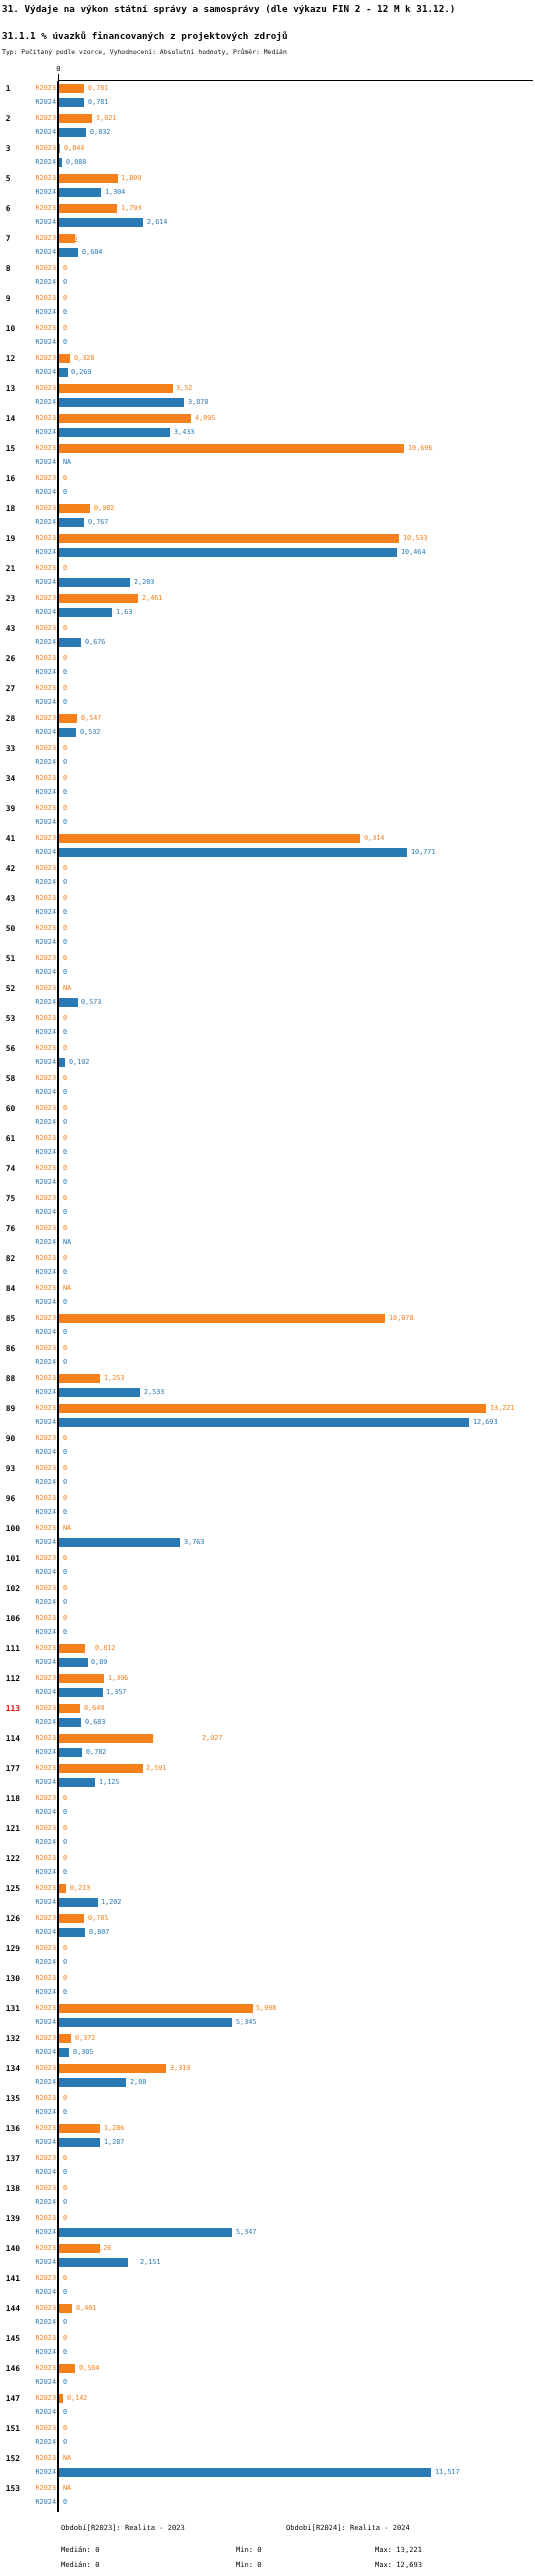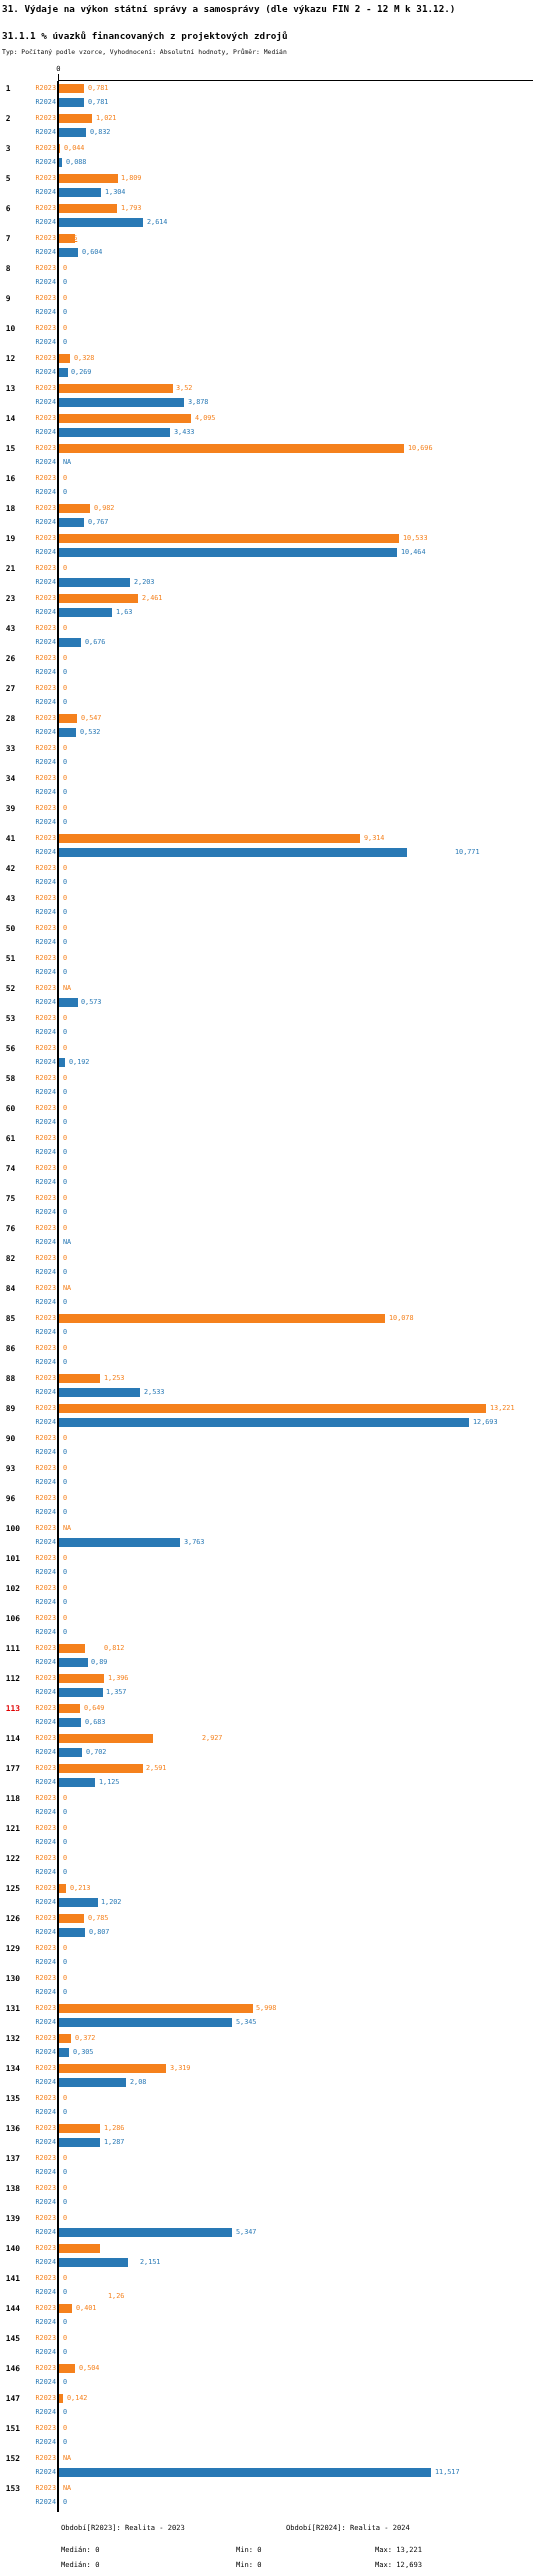--- a/index.html
+++ b/index.html
@@ -364,21 +364,21 @@
     <div class="group">
       <div class="gid">41</div>
       <div class="brow r1">
         <span class="tick" style="color: rgb(245, 129, 29);">R2023</span>
         <span class="bar" style="width: 301px; background: rgb(245, 129, 29);"></span>
         <span class="val" style="color: rgb(245, 129, 29); left: 364px;">9,314</span>
       </div>
       <div class="brow r2">
         <span class="tick" style="color: rgb(41, 121, 181);">R2024</span>
         <span class="bar" style="width: 348px; background: rgb(41, 121, 181);"></span>
-        <span class="val" style="color: rgb(41, 121, 181); left: 411px; margin-left: 44px;">10,771</span>
+        <span class="val" style="color: rgb(41, 121, 181); left: 411px;">10,771</span>
       </div>
     </div>
     <div class="group">
       <div class="gid">42</div>
       <div class="brow r1">
         <span class="tick" style="color: rgb(245, 129, 29);">R2023</span>
         <span class="val" style="color: rgb(245, 129, 29); left: 63px;">0</span>
       </div>
       <div class="brow r2">
         <span class="tick" style="color: rgb(41, 121, 181);">R2024</span>
@@ -666,21 +666,21 @@
       <div class="brow r2">
         <span class="tick" style="color: rgb(41, 121, 181);">R2024</span>
         <span class="val" style="color: rgb(41, 121, 181); left: 63px;">0</span>
       </div>
     </div>
     <div class="group">
       <div class="gid">111</div>
       <div class="brow r1">
         <span class="tick" style="color: rgb(245, 129, 29);">R2023</span>
         <span class="bar" style="width: 26.4px; background: rgb(245, 129, 29);"></span>
-        <span class="val" style="color: rgb(245, 129, 29); left: 104px;">0,812</span>
+        <span class="val" style="color: rgb(245, 129, 29); left: 95px;">0,812</span>
       </div>
       <div class="brow r2">
         <span class="tick" style="color: rgb(41, 121, 181);">R2024</span>
         <span class="bar" style="width: 29px; background: rgb(41, 121, 181);"></span>
         <span class="val" style="color: rgb(41, 121, 181); left: 91px;">0,89</span>
       </div>
     </div>
     <div class="group">
       <div class="gid">112</div>
       <div class="brow r1">
@@ -909,21 +909,21 @@
         <span class="tick" style="color: rgb(41, 121, 181);">R2024</span>
         <span class="bar" style="width: 173px; background: rgb(41, 121, 181);"></span>
         <span class="val" style="color: rgb(41, 121, 181); left: 236px;">5,347</span>
       </div>
     </div>
     <div class="group">
       <div class="gid">140</div>
       <div class="brow r1">
         <span class="tick" style="color: rgb(245, 129, 29);">R2023</span>
         <span class="bar" style="width: 41px; background: rgb(245, 129, 29);"></span>
-        <span class="val" style="color: rgb(245, 129, 29); left: 108px; margin-top: 48px;">1,26</span>
+        <span class="val" style="color: rgb(245, 129, 29); left: 95px;">1,26</span>
       </div>
       <div class="brow r2">
         <span class="tick" style="color: rgb(41, 121, 181);">R2024</span>
         <span class="bar" style="width: 69px; background: rgb(41, 121, 181);"></span>
         <span class="val" style="color: rgb(41, 121, 181); left: 140px;">2,151</span>
       </div>
     </div>
     <div class="group">
       <div class="gid">141</div>
       <div class="brow r1">

